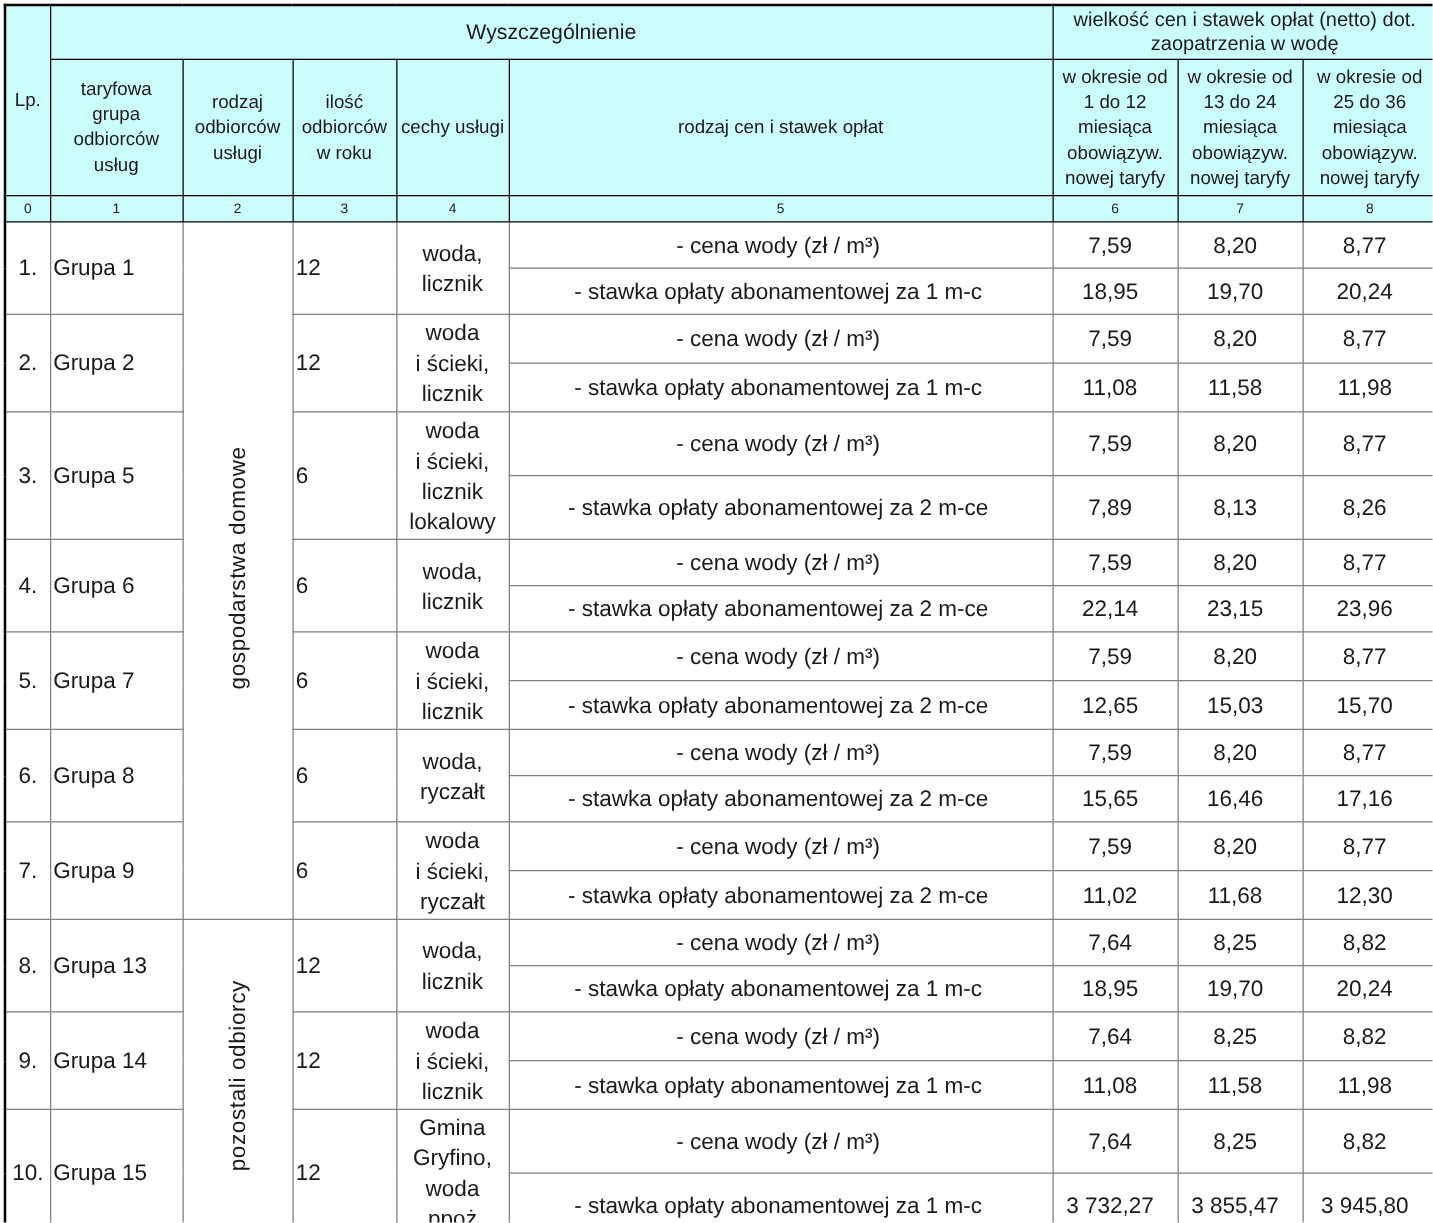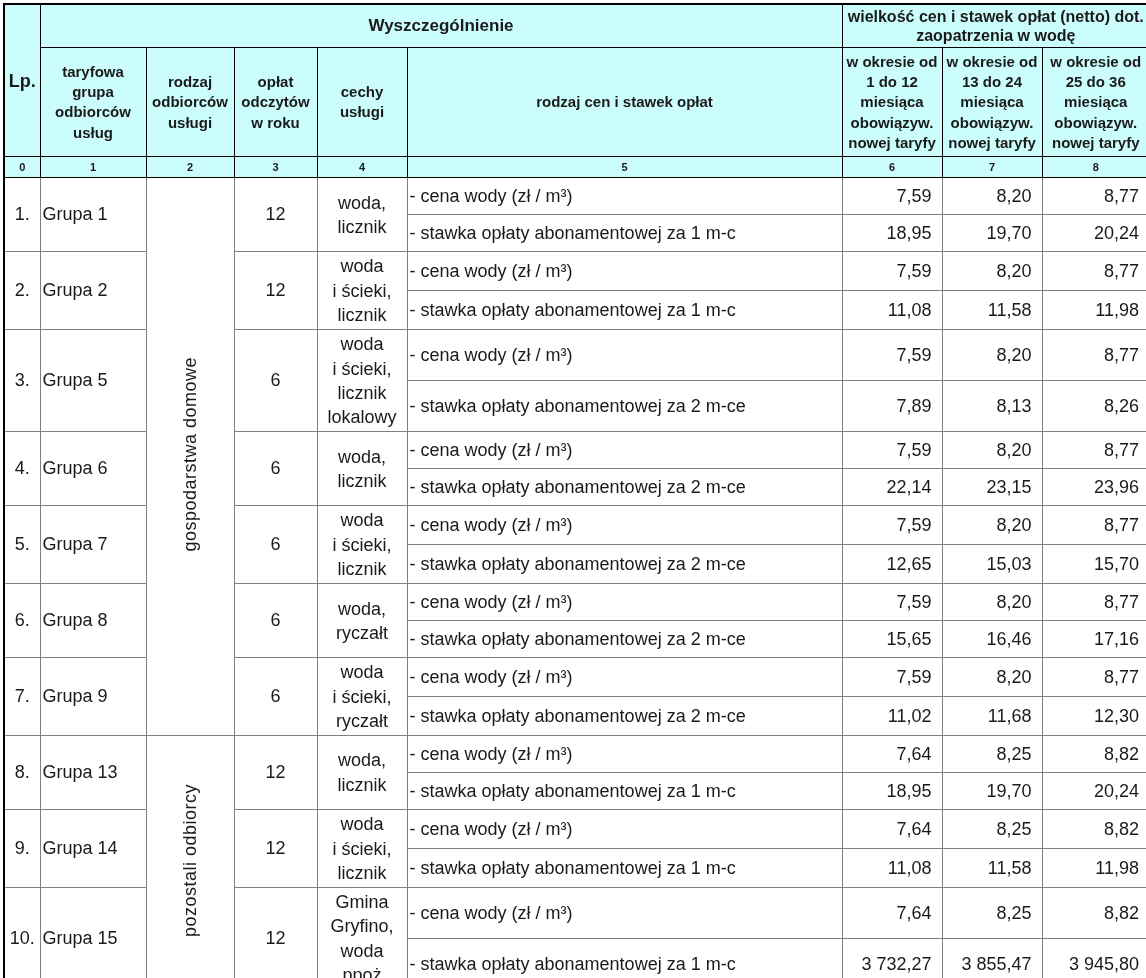--- a/index.html
+++ b/index.html
@@ -27,46 +27,46 @@
   col.c3 { width: 83px; }
   col.c4 { width: 90px; }
   col.c5 { width: 435px; }
   col.c6 { width: 100px; }
   col.c7 { width: 100px; }
   col.c8 { width: 108px; }
 
   thead th {
     background: var(--header-bg, #ccfdfd);
     border: 1px solid #000;
-    font-weight: bold;
+    font-weight: normal;
     text-align: center;
     vertical-align: middle;
     padding: 2px 3px;
   }
   .th-main  { font-size: 17px; height: 36px; line-height: 1.2; }
   .th-prices{ font-size: 16px; }
   .th-sub   { font-size: 15px; height: 104px; line-height: 1.35; }
-  .th-lp    { font-size: 18px; }
+  .th-lp    { font-size: 15px; }
   .th-num   { font-size: 11px; height: 18px; padding: 1px; line-height: 1; }
 
   tbody td {
     background: #ffffff;
     border: 1px solid #7f7f7f;
     font-size: 18px;
     vertical-align: middle;
     padding: 2px;
   }
   tbody tr { height: 37px; }
   .c-lp       { text-align: center; }
   .c-group    { text-align: left; }
   .c-consumer { text-align: center; }
-  .c-readings { text-align: center; }
+  .c-readings { }
   .c-features { text-align: center; white-space: pre-line; line-height: 1.35; }
-  .c-tariff   { text-align: left; padding-right: 6px; }
-  .c-value    { text-align: right; padding-right: 10px; margin-top: 25px; }
+  .c-tariff   { text-align: center; padding-right: 6px; }
+  .c-value    { text-align: center; padding-right: 10px; margin-top: 25px; }
 
   .vertical {
     display: inline-block;
     writing-mode: vertical-rl;
     transform: rotate(180deg);
     font-size: 18px;
     letter-spacing: 0.5px;
     white-space: nowrap;
   }
 </style>
@@ -88,21 +88,21 @@
     </colgroup>
     <thead>
       <tr>
         <th class="th-sub th-lp" rowspan="2">Lp.</th>
         <th class="th-main" colspan="5">Wyszczególnienie</th>
         <th class="th-main th-prices" colspan="3">wielkość cen i stawek opłat (netto) dot. zaopatrzenia w wodę</th>
       </tr>
       <tr>
         <th class="th-sub">taryfowa grupa odbiorców usług</th>
         <th class="th-sub">rodzaj odbiorców usługi</th>
-        <th class="th-sub">opłat odczytów w roku</th>
+        <th class="th-sub">ilość odbiorców w roku</th>
         <th class="th-sub">cechy usługi</th>
         <th class="th-sub">rodzaj cen i stawek opłat</th>
         <th class="th-sub">w okresie od 1 do 12 miesiąca obowiązyw. nowej taryfy</th>
         <th class="th-sub">w okresie od 13 do 24 miesiąca obowiązyw. nowej taryfy</th>
         <th class="th-sub">w okresie od 25 do 36 miesiąca obowiązyw. nowej taryfy</th>
       </tr>
       <tr>
         <th class="th-num">0</th>
         <th class="th-num">1</th>
         <th class="th-num">2</th>

